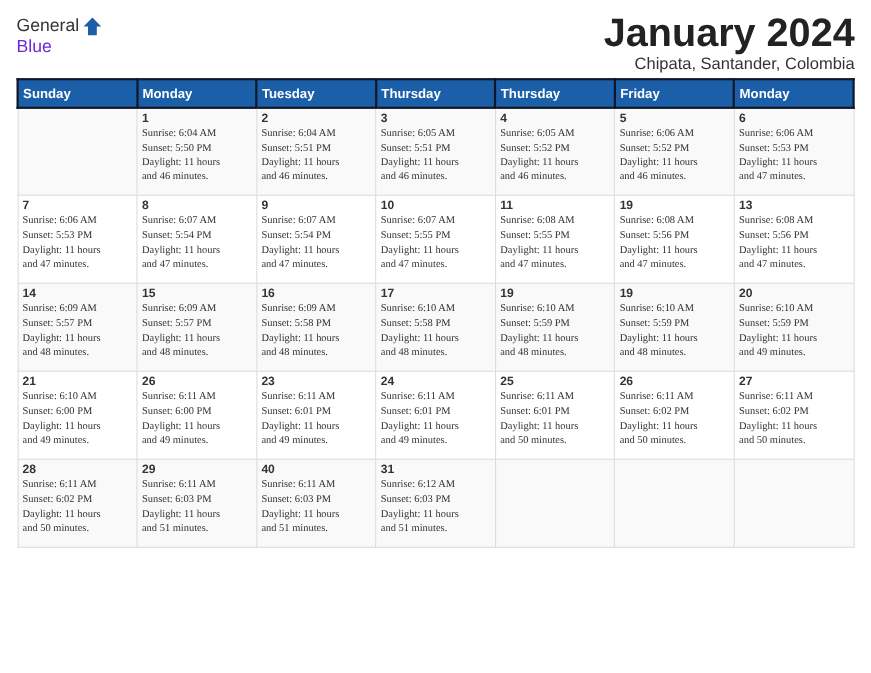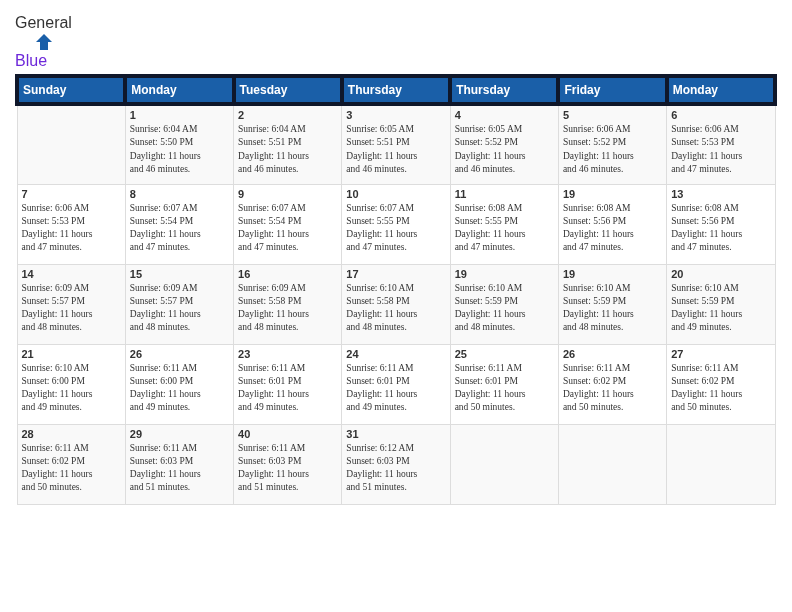--- a/index.html
+++ b/index.html
@@ -51,21 +51,21 @@
       table-layout: fixed;
     }
     thead tr {
       background-color: #1a5fa8;
     }
     thead th {
       color: #fff;
       font-size: 12px;
       font-weight: bold;
       padding: 5px 4px;
-      border: 4px solid #0f172a;
+      border: 2px solid #0f172a;
       text-align: left;
     }
     tbody tr {
       border-bottom: 1px solid #ccc;
     }
     tbody td {
       vertical-align: top;
       padding: 3px 4px;
       border: 1px solid #ddd;
       font-size: 9.5px;
@@ -89,28 +89,32 @@
       background-color: #fff;
     }
   </style>
 </head>
 <body>
 
 <div class="container">
   <div class="header-row">
     <div class="logo">
       <div>
-        <div style="display:flex;align-items:center;flex-direction:column;">
+        <div style="display:flex;align-items:center;">
           <span class="logo-general">General</span>
           <svg class="logo-icon" viewBox="0 0 20 20">
             <polygon points="10,2 18,10 14,10 14,18 6,18 6,10 2,10" fill="#1a5fa8"></polygon>
           </svg>
         </div>
         <div class="logo-blue">Blue</div>
       </div>
+    </div>
+    <div class="title-block">
+      <div class="month-title">January 2024</div>
+      <div class="location">Chipata, Santander, Colombia</div>
     </div>
   </div>
 
   <table>
     <thead>
       <tr>
       <th>Sunday</th>
           <th>Monday</th>
           <th>Tuesday</th>
           <th>Thursday</th>

